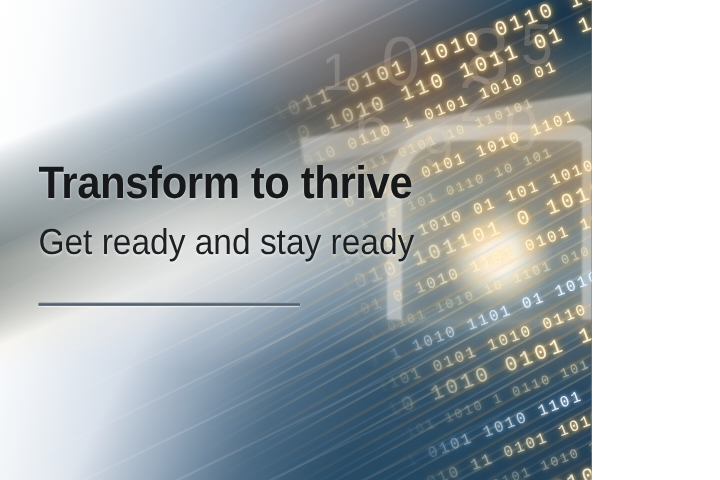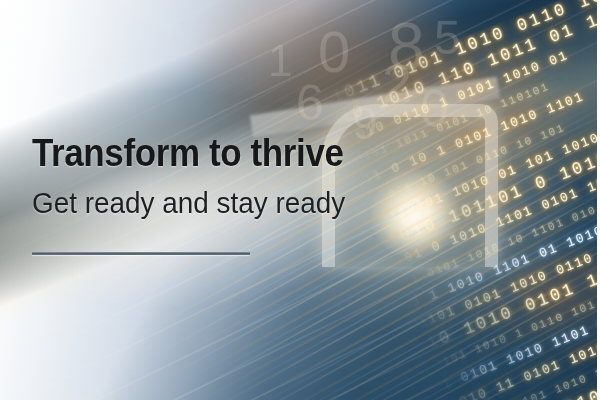--- a/index.html
+++ b/index.html
@@ -7,21 +7,21 @@
     margin: 0;
     padding: 0;
     background: #ffffff;
   }
   body {
     font-family: "Liberation Sans", sans-serif;
   }
 
   .banner {
     position: relative;
-    width: 597px;
+    width: 493px;
     height: 400px;
     overflow: hidden;
     background: #a16207;
   }
 
   
 
   .layer {
     position: absolute;
     inset: 0;

